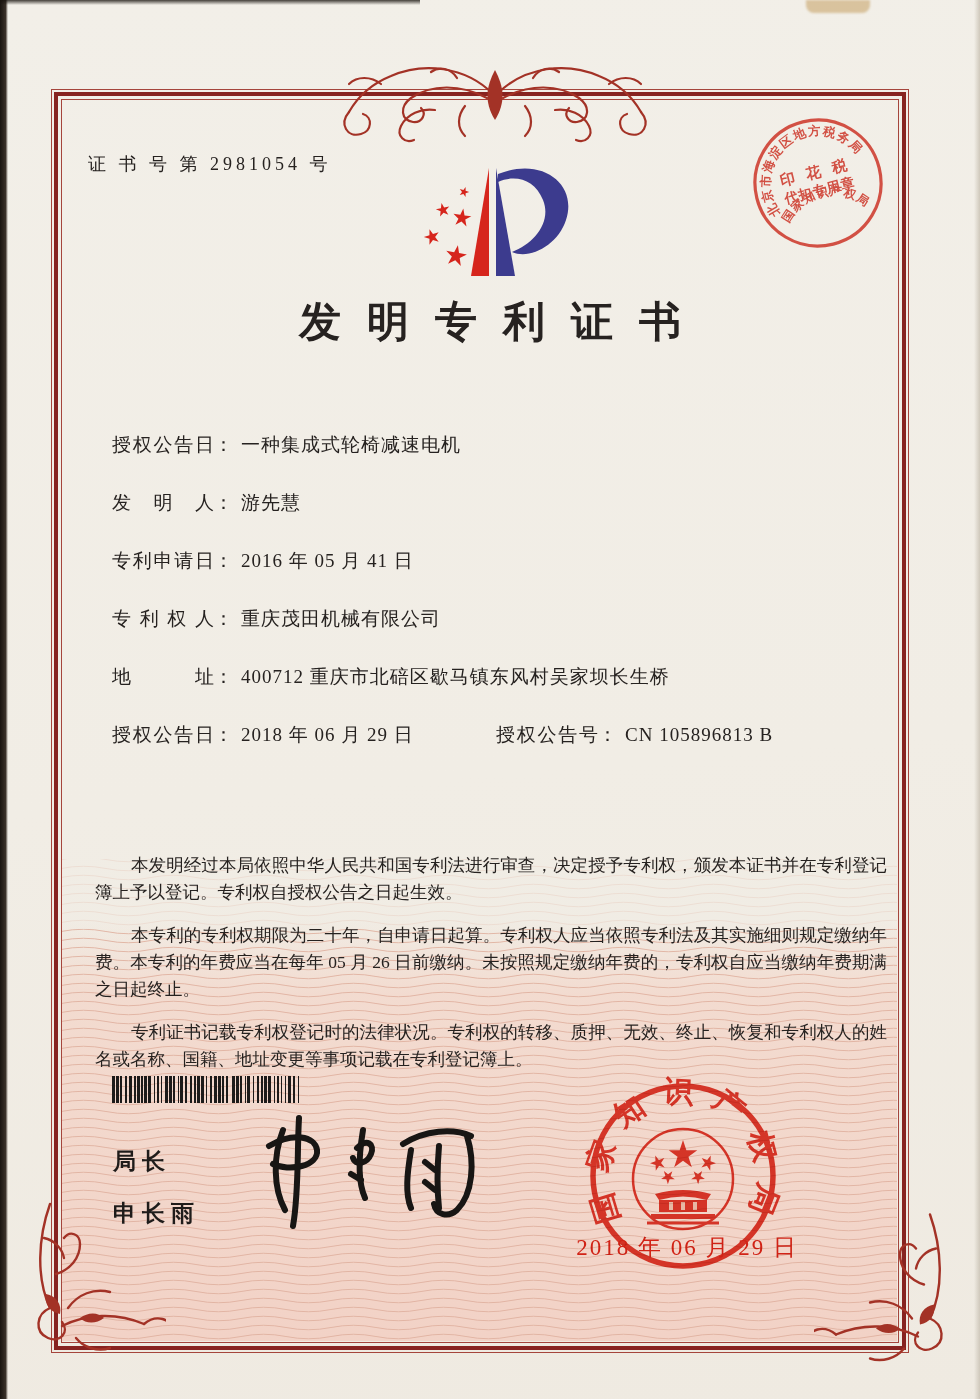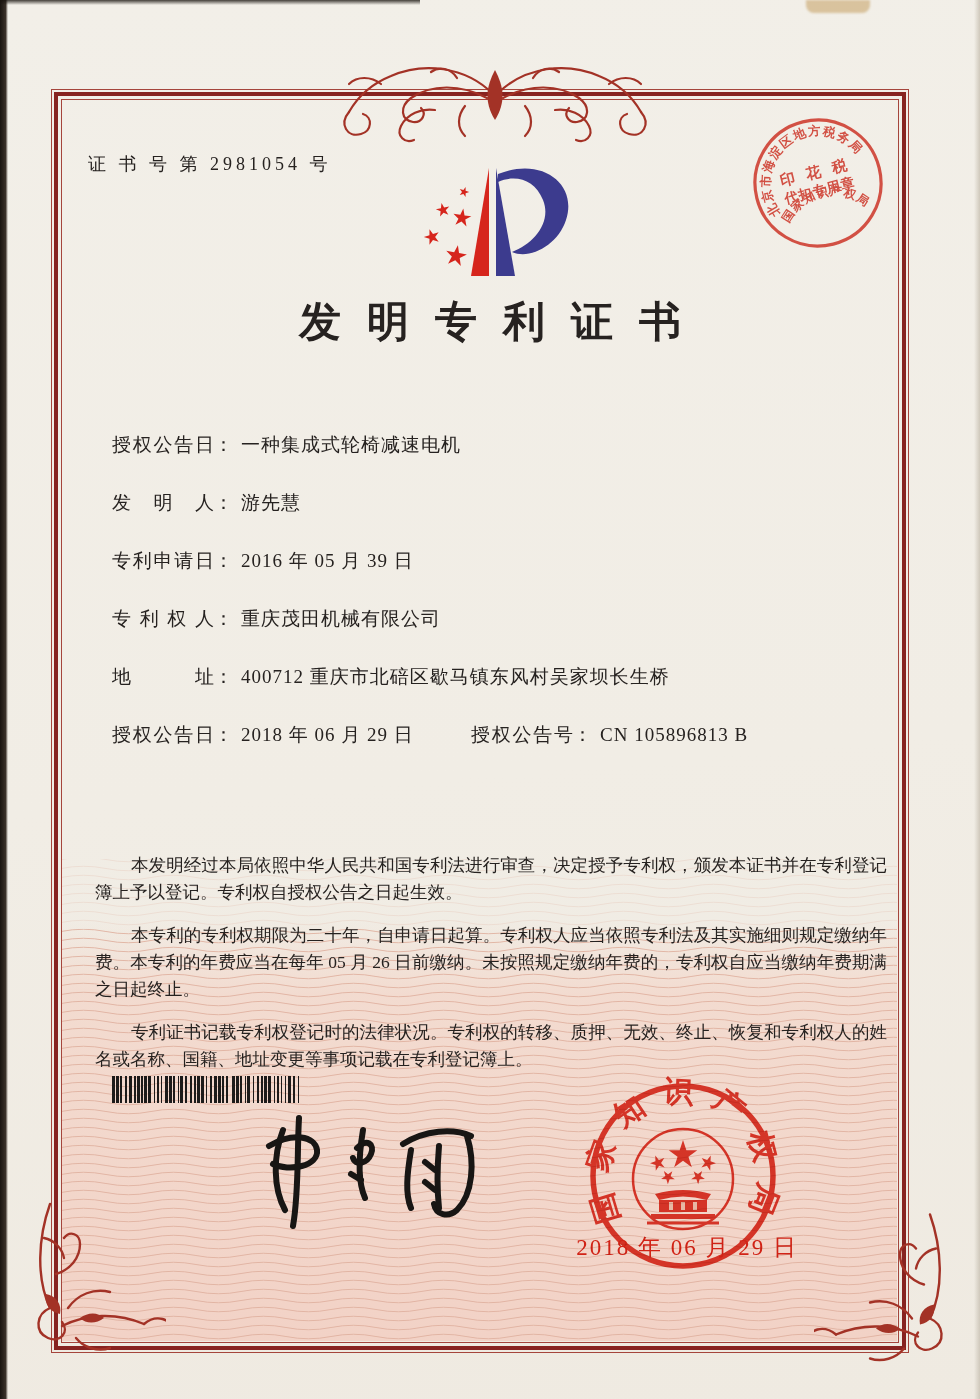--- a/index.html
+++ b/index.html
@@ -34,21 +34,21 @@
   .tax-stamp{position:absolute;left:723px;top:93px;mix-blend-mode:multiply;z-index:6;}
 
   .title{position:absolute;left:0;top:294px;width:980px;text-align:center;
     font-size:42px;font-weight:bold;letter-spacing:26px;text-indent:26px;}
 
   .fields{position:absolute;left:112px;top:432px;width:790px;}
   .field-row{position:relative;height:58px;font-size:19px;}
   .flabel{display:inline-block;width:102px;text-align:justify;text-align-last:justify;vertical-align:bottom;}
   .fcolon{display:inline-block;margin-right:8px;}
   .fvalue{letter-spacing:1px;margin-top:28px;}
-  .pair2{position:absolute;left:359px;top:0;}
+  .pair2{position:absolute;left:384px;top:0;}
 
   .paragraphs{position:absolute;left:95px;top:836px;width:792px;
     font-size:17.5px;line-height:27px;text-align:justify;}
   .paragraphs p{margin:16px 0 2px 0;text-indent:36px;}
 
   .barcode{position:absolute;left:112px;top:1076px;height:27px;font-size:0;z-index:4;}
   .barcode i{display:inline-block;height:27px;background:#1d1b1a;}
   .barcode s{display:inline-block;height:27px;}
 
   .director{position:absolute;left:113px;top:1146px;z-index:4;
@@ -138,34 +138,38 @@
       <polygon points="104,18 104,126 123,126" fill="#3c3b8e"></polygon>
       <path d="M106,24 C150,6 186,34 174,70 C166,95 138,110 120,102
                C142,94 160,72 151,50 C143,30 124,24 106,32 Z" fill="#3c3b8e"></path>
     </svg>
 
     <div class="title">发明专利证书</div>
 
     <div class="fields" id="fields">
         <div class="field-row"><span class="flabel">授权公告日</span><span class="fcolon">：</span><span class="fvalue">一种集成式轮椅减速电机</span></div>
         <div class="field-row"><span class="flabel">发明人</span><span class="fcolon">：</span><span class="fvalue">游先慧</span></div>
-        <div class="field-row"><span class="flabel">专利申请日</span><span class="fcolon">：</span><span class="fvalue">2016 年 05 月 39 日</span></div>
+        <div class="field-row"><span class="flabel">专利申请日</span><span class="fcolon">：</span><span class="fvalue">2016 年 05 月 41 日</span></div>
         <div class="field-row"><span class="flabel">专利权人</span><span class="fcolon">：</span><span class="fvalue">重庆茂田机械有限公司</span></div>
         <div class="field-row"><span class="flabel">地址</span><span class="fcolon">：</span><span class="fvalue">400712 重庆市北碚区歇马镇东风村吴家坝长生桥</span></div>
         <div class="field-row"><span class="flabel">授权公告日</span><span class="fcolon">：</span><span class="fvalue">2018 年 06 月 29 日</span><span class="pair2"><span class="flabel">授权公告号</span><span class="fcolon">：</span><span class="fvalue">CN 105896813 B</span></span></div>
       </div>
 
     <div class="paragraphs" id="paragraphs">
         <p>本发明经过本局依照中华人民共和国专利法进行审查，决定授予专利权，颁发本证书并在专利登记簿上予以登记。专利权自授权公告之日起生效。</p>
         <p>本专利的专利权期限为二十年，自申请日起算。专利权人应当依照专利法及其实施细则规定缴纳年费。本专利的年费应当在每年 05 月 26 日前缴纳。未按照规定缴纳年费的，专利权自应当缴纳年费期满之日起终止。</p>
         <p>专利证书记载专利权登记时的法律状况。专利权的转移、质押、无效、终止、恢复和专利权人的姓名或名称、国籍、地址变更等事项记载在专利登记簿上。</p>
       </div>
 
     <div class="barcode" id="barcode"><i style="width: 2.8px;"></i><s style="width: 1.4px;"></s><i style="width: 2.8px;"></i><s style="width: 1.4px;"></s><i style="width: 1.4px;"></i><s style="width: 2.8px;"></s><i style="width: 2.8px;"></i><s style="width: 1.4px;"></s><i style="width: 2.8px;"></i><s style="width: 2.8px;"></s><i style="width: 1.4px;"></i><s style="width: 1.4px;"></s><i style="width: 2.8px;"></i><s style="width: 1.4px;"></s><i style="width: 1.4px;"></i><s style="width: 1.4px;"></s><i style="width: 2.8px;"></i><s style="width: 1.4px;"></s><i style="width: 2.8px;"></i><s style="width: 2.8px;"></s><i style="width: 1.4px;"></i><s style="width: 1.4px;"></s><i style="width: 2.8px;"></i><s style="width: 1.4px;"></s><i style="width: 1.4px;"></i><s style="width: 2.8px;"></s><i style="width: 2.8px;"></i><s style="width: 1.4px;"></s><i style="width: 2.8px;"></i><s style="width: 1.4px;"></s><i style="width: 1.4px;"></i><s style="width: 2.8px;"></s><i style="width: 1.4px;"></i><s style="width: 1.4px;"></s><i style="width: 2.8px;"></i><s style="width: 1.4px;"></s><i style="width: 2.8px;"></i><s style="width: 2.8px;"></s><i style="width: 1.4px;"></i><s style="width: 2.8px;"></s><i style="width: 1.4px;"></i><s style="width: 1.4px;"></s><i style="width: 2.8px;"></i><s style="width: 1.4px;"></s><i style="width: 2.8px;"></i><s style="width: 1.4px;"></s><i style="width: 1.4px;"></i><s style="width: 2.8px;"></s><i style="width: 2.8px;"></i><s style="width: 1.4px;"></s><i style="width: 2.8px;"></i><s style="width: 1.4px;"></s><i style="width: 2.8px;"></i><s style="width: 1.4px;"></s><i style="width: 1.4px;"></i><s style="width: 2.8px;"></s><i style="width: 1.4px;"></i><s style="width: 4.2px;"></s><i style="width: 2.8px;"></i><s style="width: 1.4px;"></s><i style="width: 2.8px;"></i><s style="width: 1.4px;"></s><i style="width: 1.4px;"></i><s style="width: 2.8px;"></s><i style="width: 1.4px;"></i><s style="width: 1.4px;"></s><i style="width: 2.8px;"></i><s style="width: 2.8px;"></s><i style="width: 1.4px;"></i><s style="width: 2.8px;"></s><i style="width: 1.4px;"></i><s style="width: 2.8px;"></s><i style="width: 1.4px;"></i><s style="width: 1.4px;"></s><i style="width: 2.8px;"></i><s style="width: 1.4px;"></s><i style="width: 2.8px;"></i><s style="width: 2.8px;"></s><i style="width: 1.4px;"></i><s style="width: 1.4px;"></s><i style="width: 2.8px;"></i><s style="width: 1.4px;"></s><i style="width: 1.4px;"></i><s style="width: 2.8px;"></s><i style="width: 1.4px;"></i><s style="width: 1.4px;"></s><i style="width: 2.8px;"></i><s style="width: 2.8px;"></s><i style="width: 1.4px;"></i><s style="width: 2.8px;"></s><i style="width: 1.4px;"></i></div>
 
+    <div class="director">
+      <div>局长</div>
+      <div class="name">申长雨</div>
+    </div>
 
     <svg class="signature" width="250" height="135" viewBox="0 0 250 135">
       <g stroke="#181614" fill="none" stroke-width="6" stroke-linecap="round" stroke-linejoin="round">
         <path d="M30,22 C20,48 20,80 32,102"></path>
         <path d="M16,38 C40,24 62,28 64,42 C66,58 36,64 20,56"></path>
         <path d="M46,10 C44,44 46,84 40,118"></path>
         <path d="M104,40 C114,30 122,36 118,46 C114,56 102,58 100,50"></path>
         <path d="M110,22 C106,46 104,72 112,90"></path>
         <path d="M98,66 l10,6"></path>
         <path d="M150,36 C172,22 200,20 218,28"></path>

